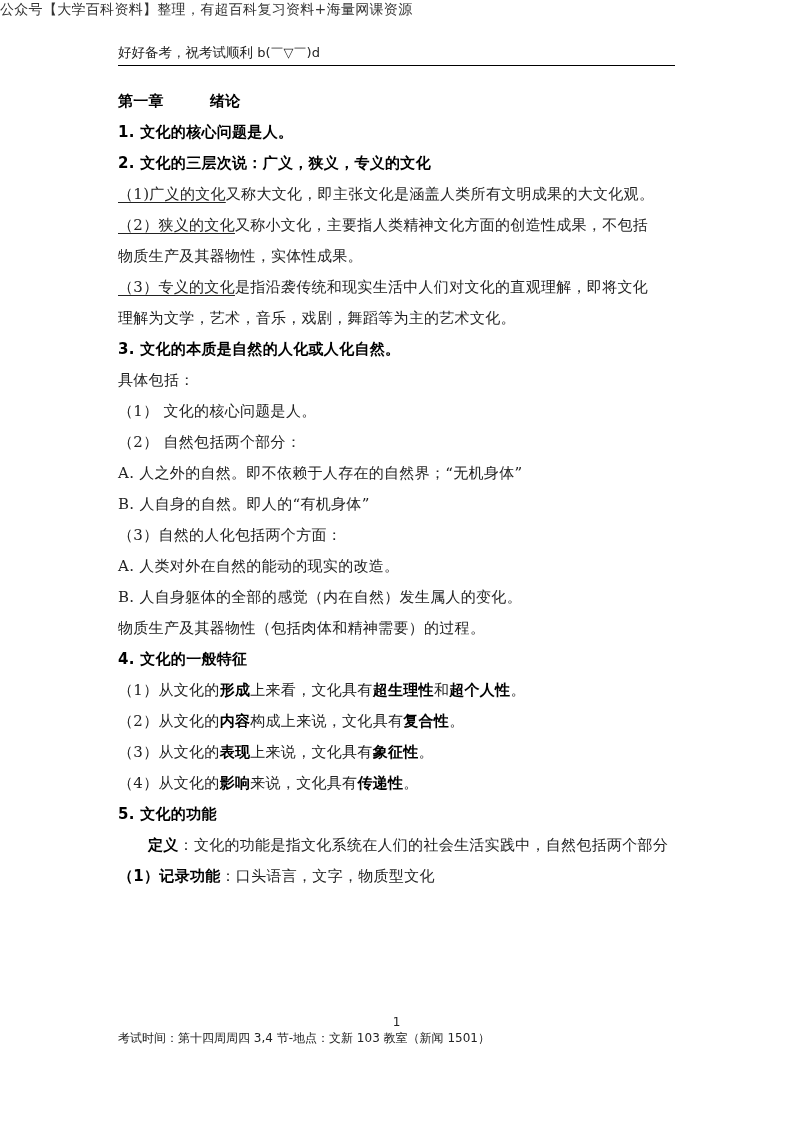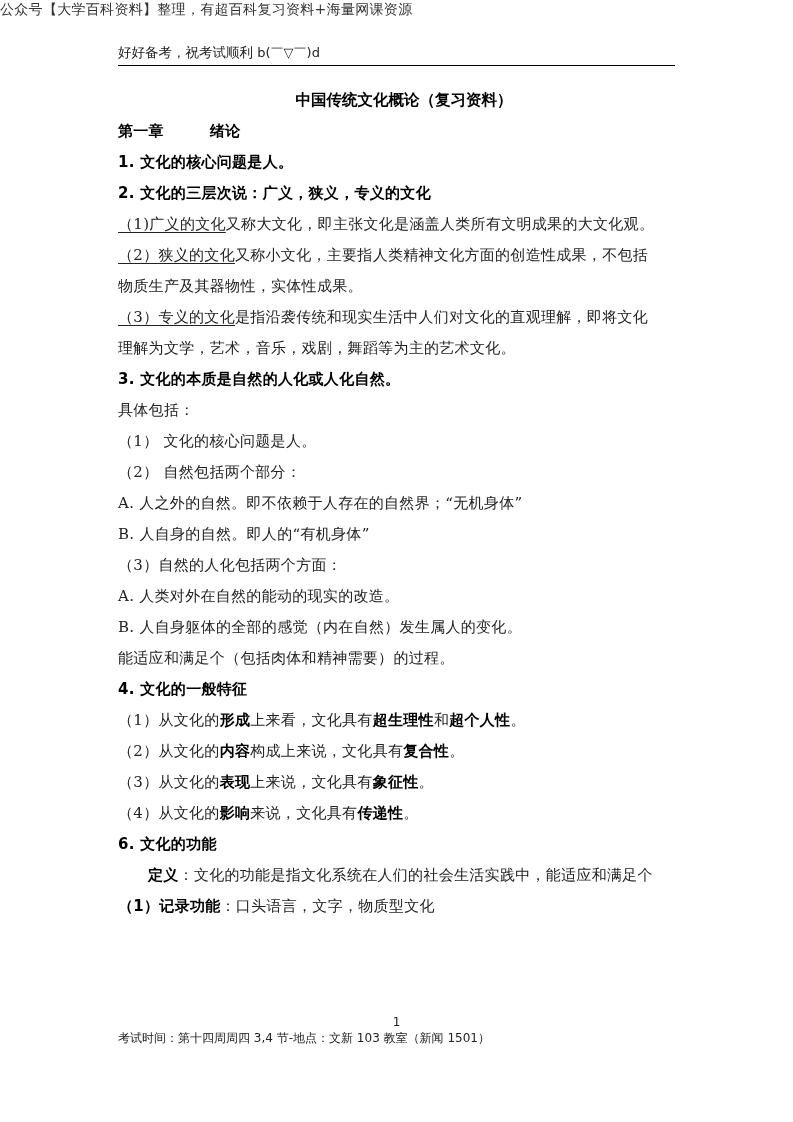--- a/index.html
+++ b/index.html
@@ -29,21 +29,20 @@
 <body>
 
 <div class="top-banner">公众号【大学百科资料】整理，有超百科复习资料+海量网课资源</div>
 
 <div class="running-head">
   <span>好好备考，祝考试顺利</span>
   <span class="face">b(￣▽￣)d</span>
 </div>
 
 <div class="content">
-  <div class="doc-title">中国传统文化概论（复习资料）</div>
 
   <div class="line h chapter">
     <span>第一章</span><span class="gap"></span><span>绪论</span>
   </div>
 
   <div class="line h">1. 文化的核心问题是人。</div>
   <div class="line h">2. 文化的三层次说：广义，狭义，专义的文化</div>
 
   <div class="line">
     <span class="u">（1)广义的文化</span><span>又称大文化，即主张文化是涵盖人类所有文明成果的大文化观。</span>
@@ -59,39 +58,39 @@
 
   <div class="line h">3. 文化的本质是自然的人化或人化自然。</div>
   <div class="line">具体包括：</div>
   <div class="line">（1）  文化的核心问题是人。</div>
   <div class="line">（2）  自然包括两个部分：</div>
   <div class="line">A. 人之外的自然。即不依赖于人存在的自然界；“无机身体”</div>
   <div class="line">B. 人自身的自然。即人的“有机身体”</div>
   <div class="line">（3）自然的人化包括两个方面：</div>
   <div class="line">A. 人类对外在自然的能动的现实的改造。</div>
   <div class="line">B. 人自身躯体的全部的感觉（内在自然）发生属人的变化。</div>
-  <div class="line">能适应和满足个（包括肉体和精神需要）的过程。</div>
+  <div class="line">物质生产及其器物性（包括肉体和精神需要）的过程。</div>
 
   <div class="line h">4. 文化的一般特征</div>
   <div class="line">
     <span>（1）从文化的</span><span class="b">形成</span><span>上来看，文化具有</span><span class="b">超生理性</span><span>和</span><span class="b">超个人性</span><span>。</span>
   </div>
   <div class="line">
     <span>（2）从文化的</span><span class="b">内容</span><span>构成上来说，文化具有</span><span class="b">复合性</span><span>。</span>
   </div>
   <div class="line">
     <span>（3）从文化的</span><span class="b">表现</span><span>上来说，文化具有</span><span class="b">象征性</span><span>。</span>
   </div>
   <div class="line">
     <span>（4）从文化的</span><span class="b">影响</span><span>来说，文化具有</span><span class="b">传递性</span><span>。</span>
   </div>
 
-  <div class="line h">6. 文化的功能</div>
+  <div class="line h">5. 文化的功能</div>
   <div class="line indent2">
-    <span class="b">定义</span><span>：文化的功能是指文化系统在人们的社会生活实践中，能适应和满足个</span>
+    <span class="b">定义</span><span>：文化的功能是指文化系统在人们的社会生活实践中，自然包括两个部分</span>
   </div>
   <div class="line">
     <span class="b">（1）</span><span class="b">记录功能</span><span>：口头语言，文字，物质型文化</span>
   </div>
 </div>
 
 <div class="footer-page">1</div>
 <div class="footer-note">考试时间：第十四周周四 3,4 节-地点：文新 103 教室（新闻 1501）</div>
 
 </body></html>

